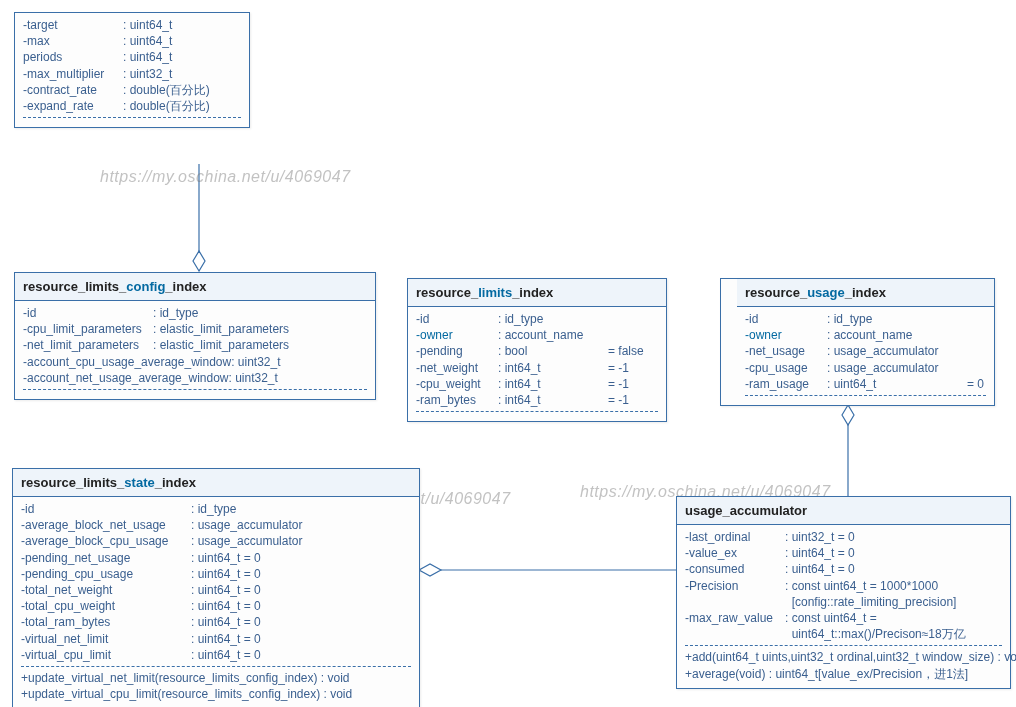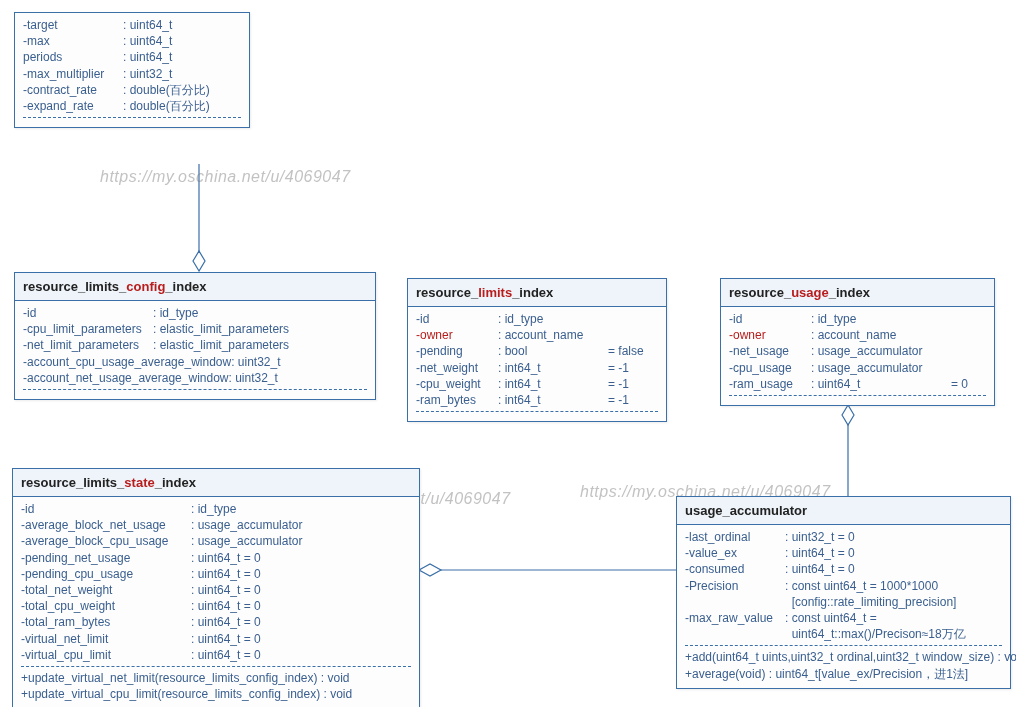--- a/index.html
+++ b/index.html
@@ -32,21 +32,21 @@
     padding: 4px 8px 6px 8px;
     color: #3a5f8f;
     line-height: 1.35;
   }
   .sep { border-top: 1px dashed #3a6fa8; margin: 3px 0; }
   .row { display: flex; white-space: pre; }
   .n { min-width: 100px; }
   .n2 { min-width: 170px; }
   .n3 { min-width: 82px; }
   .n4 { min-width: 130px; }
-  .g { color: #b91c1c; font-weight: bold; }
+  .g { color: #0369a1; font-weight: bold; }
   .b { font-weight: normal; }
   .watermark {
     position: absolute;
     color: rgba(120,120,120,0.45);
     font-size: 16px;
     font-style: italic;
     letter-spacing: 0.5px;
     pointer-events: none;
   }
   svg.lines { position: absolute; top:0; left:0; width:1016px; height:707px; pointer-events:none; }
@@ -104,21 +104,21 @@
     <div class="row"><span class="n3">-id</span><span style="min-width:110px">: id_type</span><span></span></div>
     <div class="row"><span class="n3 g b">-owner</span><span style="min-width:110px">: account_name</span><span></span></div>
     <div class="row"><span class="n3 b">-pending</span><span style="min-width:110px">: bool</span><span>= false</span></div>
     <div class="row"><span class="n3">-net_weight</span><span style="min-width:110px">: int64_t</span><span>= -1</span></div>
     <div class="row"><span class="n3">-cpu_weight</span><span style="min-width:110px">: int64_t</span><span>= -1</span></div>
     <div class="row"><span class="n3">-ram_bytes</span><span style="min-width:110px">: int64_t</span><span>= -1</span></div>
     <div class="sep"></div>
   </div>
 </div>
 
-<div class="box" style="left:720px; top:278px; width:275px;">
+<div class="box" style="left:720px; top:278px; width:275px;padding-left:16px;">
   <div class="title">
     <span>resource_</span><span class="g">usage</span><span>_index</span>
   </div>
   <div class="body">
     <div class="row"><span class="n3">-id</span><span style="min-width:140px">: id_type</span><span></span></div>
     <div class="row"><span class="n3 g b">-owner</span><span style="min-width:140px">: account_name</span><span></span></div>
     <div class="row"><span class="n3">-net_usage</span><span class="b" style="min-width:140px">: usage_accumulator</span><span></span></div>
     <div class="row"><span class="n3">-cpu_usage</span><span class="b" style="min-width:140px">: usage_accumulator</span><span></span></div>
     <div class="row"><span class="n3">-ram_usage</span><span style="min-width:140px">: uint64_t</span><span>= 0</span></div>
     <div class="sep"></div>

